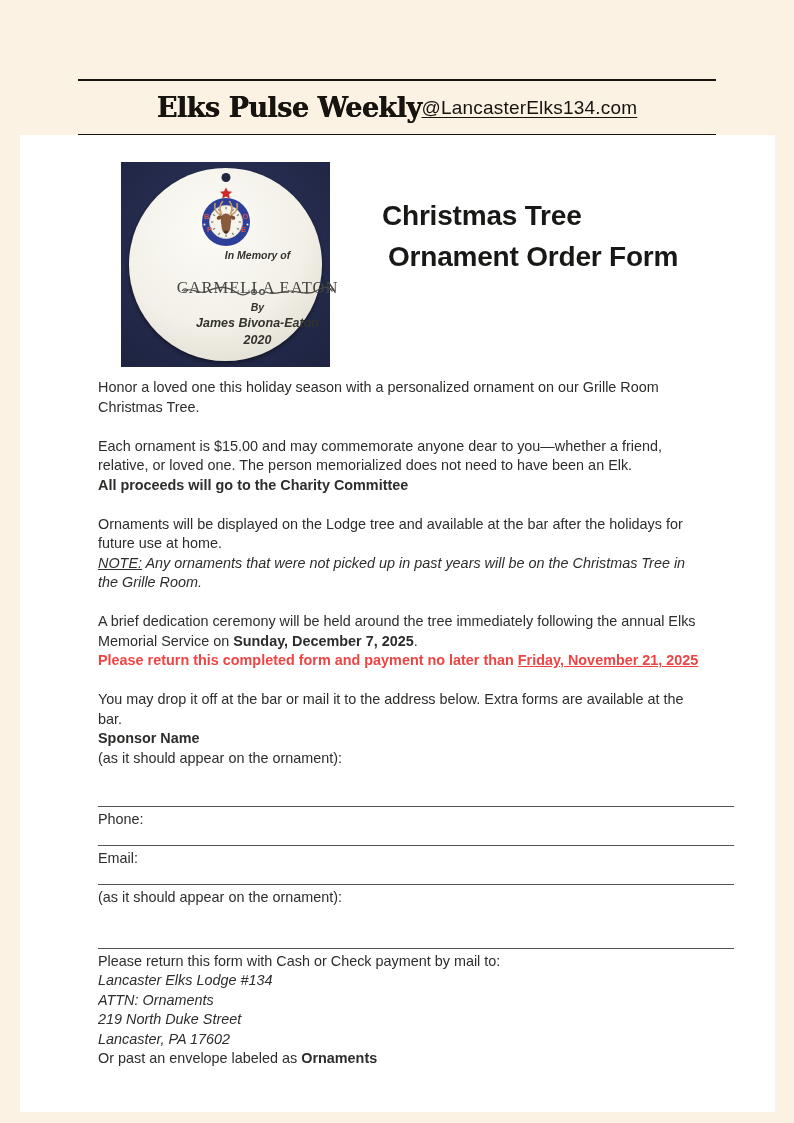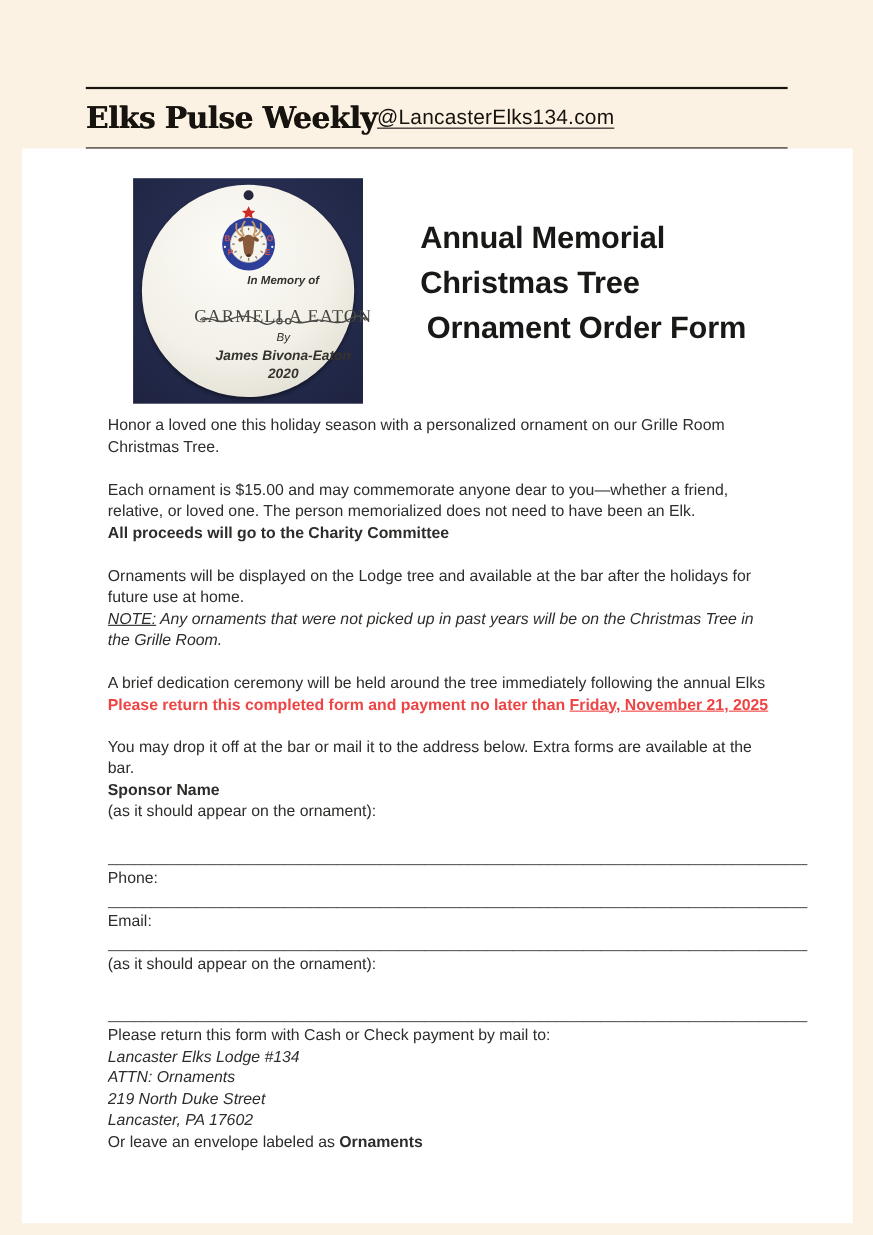--- a/index.html
+++ b/index.html
@@ -7,21 +7,21 @@
     width:794px;height:1123px;position:relative;overflow:hidden;
     background:#fcf2e4;
     font-family:"Liberation Sans", sans-serif;
     color:#2e2d2b;
   }
   
   .header-band{
     position:absolute;left:78px;top:79px;width:638px;height:57px;
     box-sizing:border-box;
     border-top:2.5px solid #17130e;border-bottom:2.5px solid #17130e;
-    display:flex;justify-content:flex-start;align-items:center;
+    display:flex;justify-content:center;align-items:center;
   }
   .brand{
     font-family:"DejaVu Serif", serif;font-weight:700;font-size:27px;
     color:#17130e;letter-spacing:-0.5px;
     text-shadow:0.5px 0 0 #17130e;
   }
   .site{
     font-size:19px;color:#15120e;text-decoration:underline;
     text-underline-offset:3px;letter-spacing:0.2px;
   }
@@ -45,21 +45,21 @@
     width:9px;height:9px;border-radius:50%;background:#23273f;
   }
   .logo-wrap{position:absolute;left:50%;top:18px;transform:translateX(-50%);}
   .disc-text{position:absolute;left:0;width:100%;text-align:center;color:#34322d;padding-left:32px;}
   .mem-label{top:81px;font-size:10.5px;font-weight:700;font-style:italic;}
   .orn-name{
     top:110px;font-family:"Liberation Serif", serif;font-size:16.5px;
     letter-spacing:1px;color:#45433c;
   }
   .flourish{top:115px;}
-  .by-label{top:133px;font-size:10.5px;font-weight:400;font-style:italic;}
+  .by-label{top:133px;font-size:10.5px;font-weight:700;font-style:italic;}
   .dedicator{top:148px;font-size:12.5px;font-weight:700;font-style:italic;}
   .orn-year{top:165px;font-size:12.5px;font-weight:700;font-style:italic;}
   
   .form-title{
     position:absolute;left:362px;top:60px;
     font-size:28px;font-weight:700;color:#181816;line-height:41px;
     letter-spacing:-0.2px;
   }
   .form-title .t3{padding-left:6px;}
   
@@ -142,21 +142,20 @@
           <path d="M4 8 c2-3 5-3 6 0 M156 8 c-2-3 -5-3 -6 0" stroke="#4a4a46" fill="none" stroke-width="1.1"></path>
         </svg>
       </div>
       <div class="disc-text by-label">By</div>
       <div class="disc-text dedicator">James Bivona-Eaton</div>
       <div class="disc-text orn-year">2020</div>
     </div>
   </div>
 
   <div class="form-title">
-    <div class="t1">Annual Memorial</div>
     <div class="t2">Christmas Tree</div>
     <div class="t3">Ornament Order Form</div>
   </div>
 
   <div class="copy">
 
     <div class="ln">Honor a loved one this holiday season with a personalized ornament on our Grille Room</div>
     <div class="ln">Christmas Tree.</div>
     <div class="spacer"></div>
 
@@ -165,20 +164,21 @@
     <div class="ln b">All proceeds will go to the Charity Committee</div>
     <div class="spacer"></div>
 
     <div class="ln">Ornaments will be displayed on the Lodge tree and available at the bar after the holidays for</div>
     <div class="ln">future use at home.</div>
     <div class="ln i"><span class="u">NOTE:</span><span> Any ornaments that were not picked up in past years will be on the Christmas Tree in</span></div>
     <div class="ln i">the Grille Room.</div>
     <div class="spacer"></div>
 
     <div class="ln">A brief dedication ceremony will be held around the tree immediately following the annual Elks</div>
+    <div class="ln"><span>Memorial Service on </span><span class="b">Sunday, December 7, 2025</span><span>.</span></div>
     <div class="ln b red"><span>Please return this completed form and payment no later than </span><span class="u">Friday, November 21, 2025</span></div>
     <div class="spacer"></div>
 
     <div class="ln">You may drop it off at the bar or mail it to the address below. Extra forms are available at the</div>
     <div class="ln">bar.</div>
     <div class="ln b">Sponsor Name</div>
     <div class="ln">(as it should appear on the ornament):</div>
 
     <div class="rule gap-before-rules">________________________________________________________________________________________________</div>
     <div class="ln">Phone:</div>
@@ -186,16 +186,16 @@
     <div class="ln">Email:</div>
     <div class="rule">________________________________________________________________________________________________</div>
     <div class="ln">(as it should appear on the ornament):</div>
 
     <div class="rule gap-before-return">________________________________________________________________________________________________</div>
     <div class="ln">Please return this form with Cash or Check payment by mail to:</div>
     <div class="ln i">Lancaster Elks Lodge #134</div>
     <div class="ln i">ATTN: Ornaments</div>
     <div class="ln i">219 North Duke Street</div>
     <div class="ln i">Lancaster, PA 17602</div>
-    <div class="ln"><span>Or leave an envelope labeled as </span><span class="b">Ornaments</span></div>
+    <div class="ln"><span>Or past an envelope labeled as </span><span class="b">Ornaments</span></div>
 
   </div>
 </div>
 
 </body></html>

